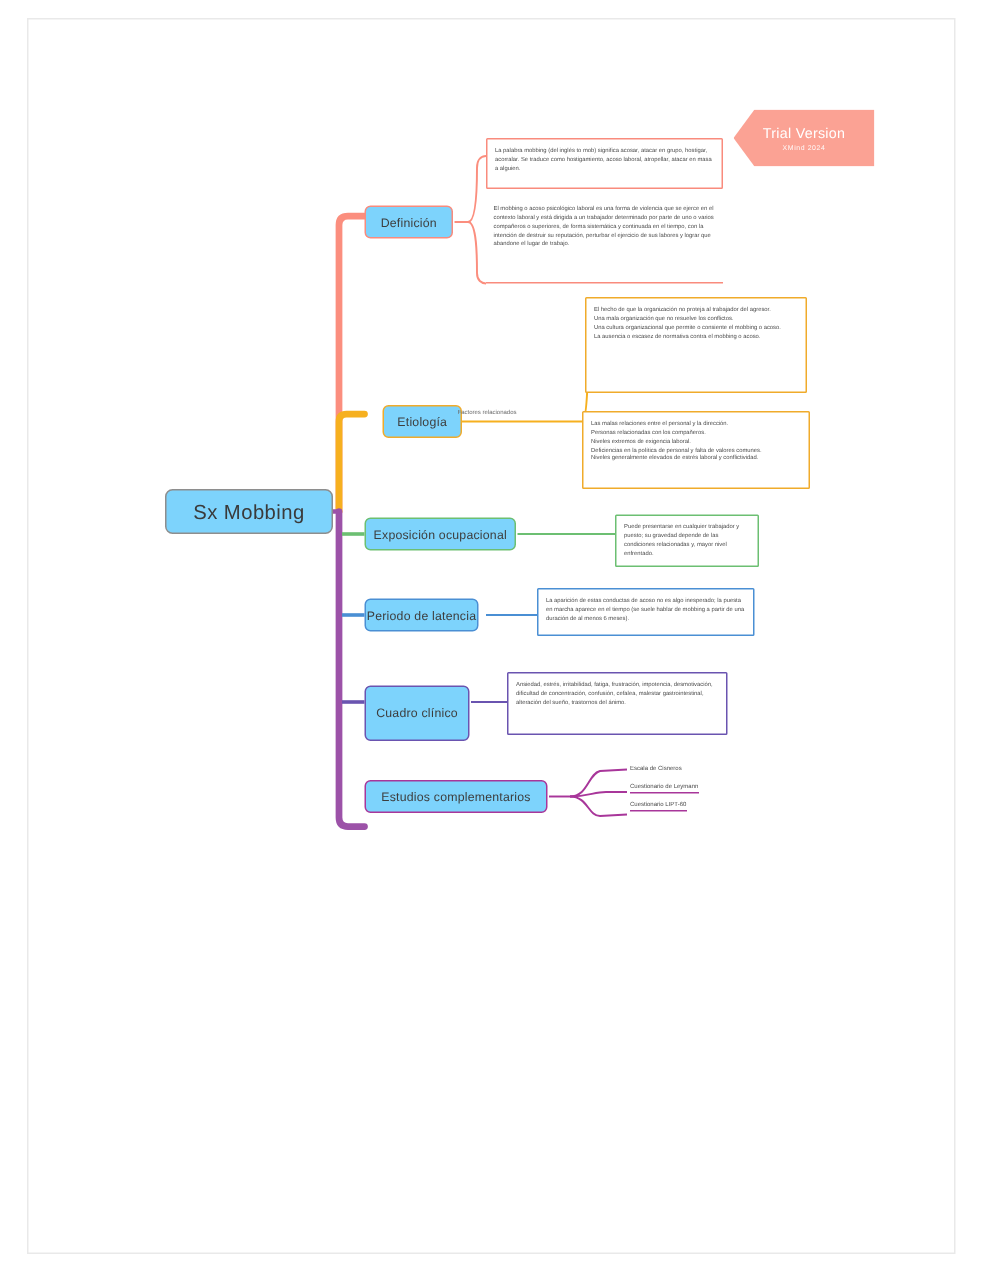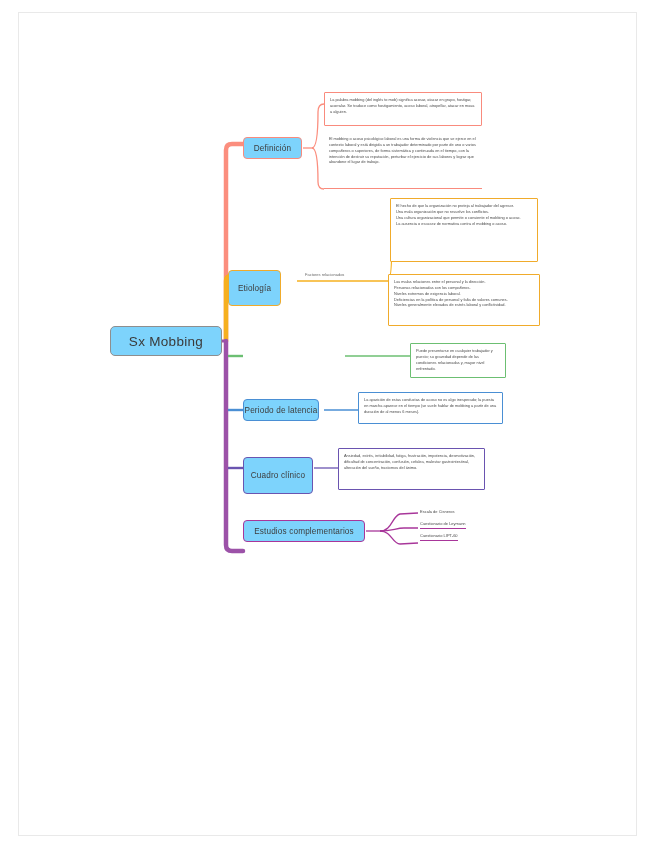--- a/index.html
+++ b/index.html
@@ -27,21 +27,21 @@
   .root{
     left:110px;top:326px;width:112px;height:30px;
     border:1px solid #8e8e8e;border-radius:5px;
     font-size:13.5px;color:#3a3a3a;letter-spacing:.3px;
   }
   .topic{
     font-size:8.2px;color:#3d3d3d;letter-spacing:.15px;
     border-width:1px;border-style:solid;padding:0 7px;
   }
   .t-def   {left:243px;top:137px;width:59px;height:22px;border-color:#f98b7d;}
-  .t-eti   {left:228px;top:270px;width:53px;height:36px;border-color:#f0ab2b;}
+  .t-eti   {left:255px;top:270px;width:53px;height:22px;border-color:#f0ab2b;}
   .t-exp   {left:243px;top:345px;width:101px;height:22px;border-color:#6cbf72;}
   .t-per   {left:243px;top:399px;width:76px;height:22px;border-color:#4a8fd4;}
   .t-cua   {left:243px;top:457px;width:70px;height:37px;border-color:#6a54b0;}
   .t-est   {left:243px;top:520px;width:122px;height:22px;border-color:#a8369a;}
 
   
   .leaf{
     position:absolute;box-sizing:border-box;
     font-size:3.9px;line-height:1.5;color:#4a4a4a;
     padding:4px 5px;background:#fff;
@@ -124,20 +124,23 @@
   <div class="node root">
     <span>Sx Mobbing</span>
   </div>
 
   <div class="node topic t-def">
     <span>Definición</span>
   </div>
   <div class="node topic t-eti">
     <span>Etiología</span>
   </div>
+  <div class="node topic t-exp">
+    <span>Exposición ocupacional</span>
+  </div>
   <div class="node topic t-per">
     <span>Periodo de latencia</span>
   </div>
   <div class="node topic t-cua">
     <span>Cuadro clínico</span>
   </div>
   <div class="node topic t-est">
     <span>Estudios complementarios</span>
   </div>
 
@@ -162,14 +165,18 @@
   <div class="leaf boxed l-exp">Puede presentarse en cualquier trabajador y puesto; su gravedad depende de las condiciones relacionadas y, mayor nivel enfrentado.</div>
 
   <div class="leaf boxed l-per">La aparición de estas conductas de acoso no es algo inesperado; la puesta en marcha aparece en el tiempo (se suele hablar de mobbing a partir de una duración de al menos 6 meses).</div>
 
   <div class="leaf boxed l-cua">Ansiedad, estrés, irritabilidad, fatiga, frustración, impotencia, desmotivación, dificultad de concentración, confusión, cefalea, malestar gastrointestinal, alteración del sueño, trastornos del ánimo.</div>
 
   <div class="sub s1">Escala de Cisneros</div>
   <div class="sub ul s2">Cuestionario de Leymann</div>
   <div class="sub ul s3">Cuestionario LIPT-60</div>
 
+  <div class="trial">
+    <div class="trial-main">Trial Version</div>
+    <div class="trial-sub">XMind 2024</div>
+  </div>
 
 </div>
 
 </body></html>

